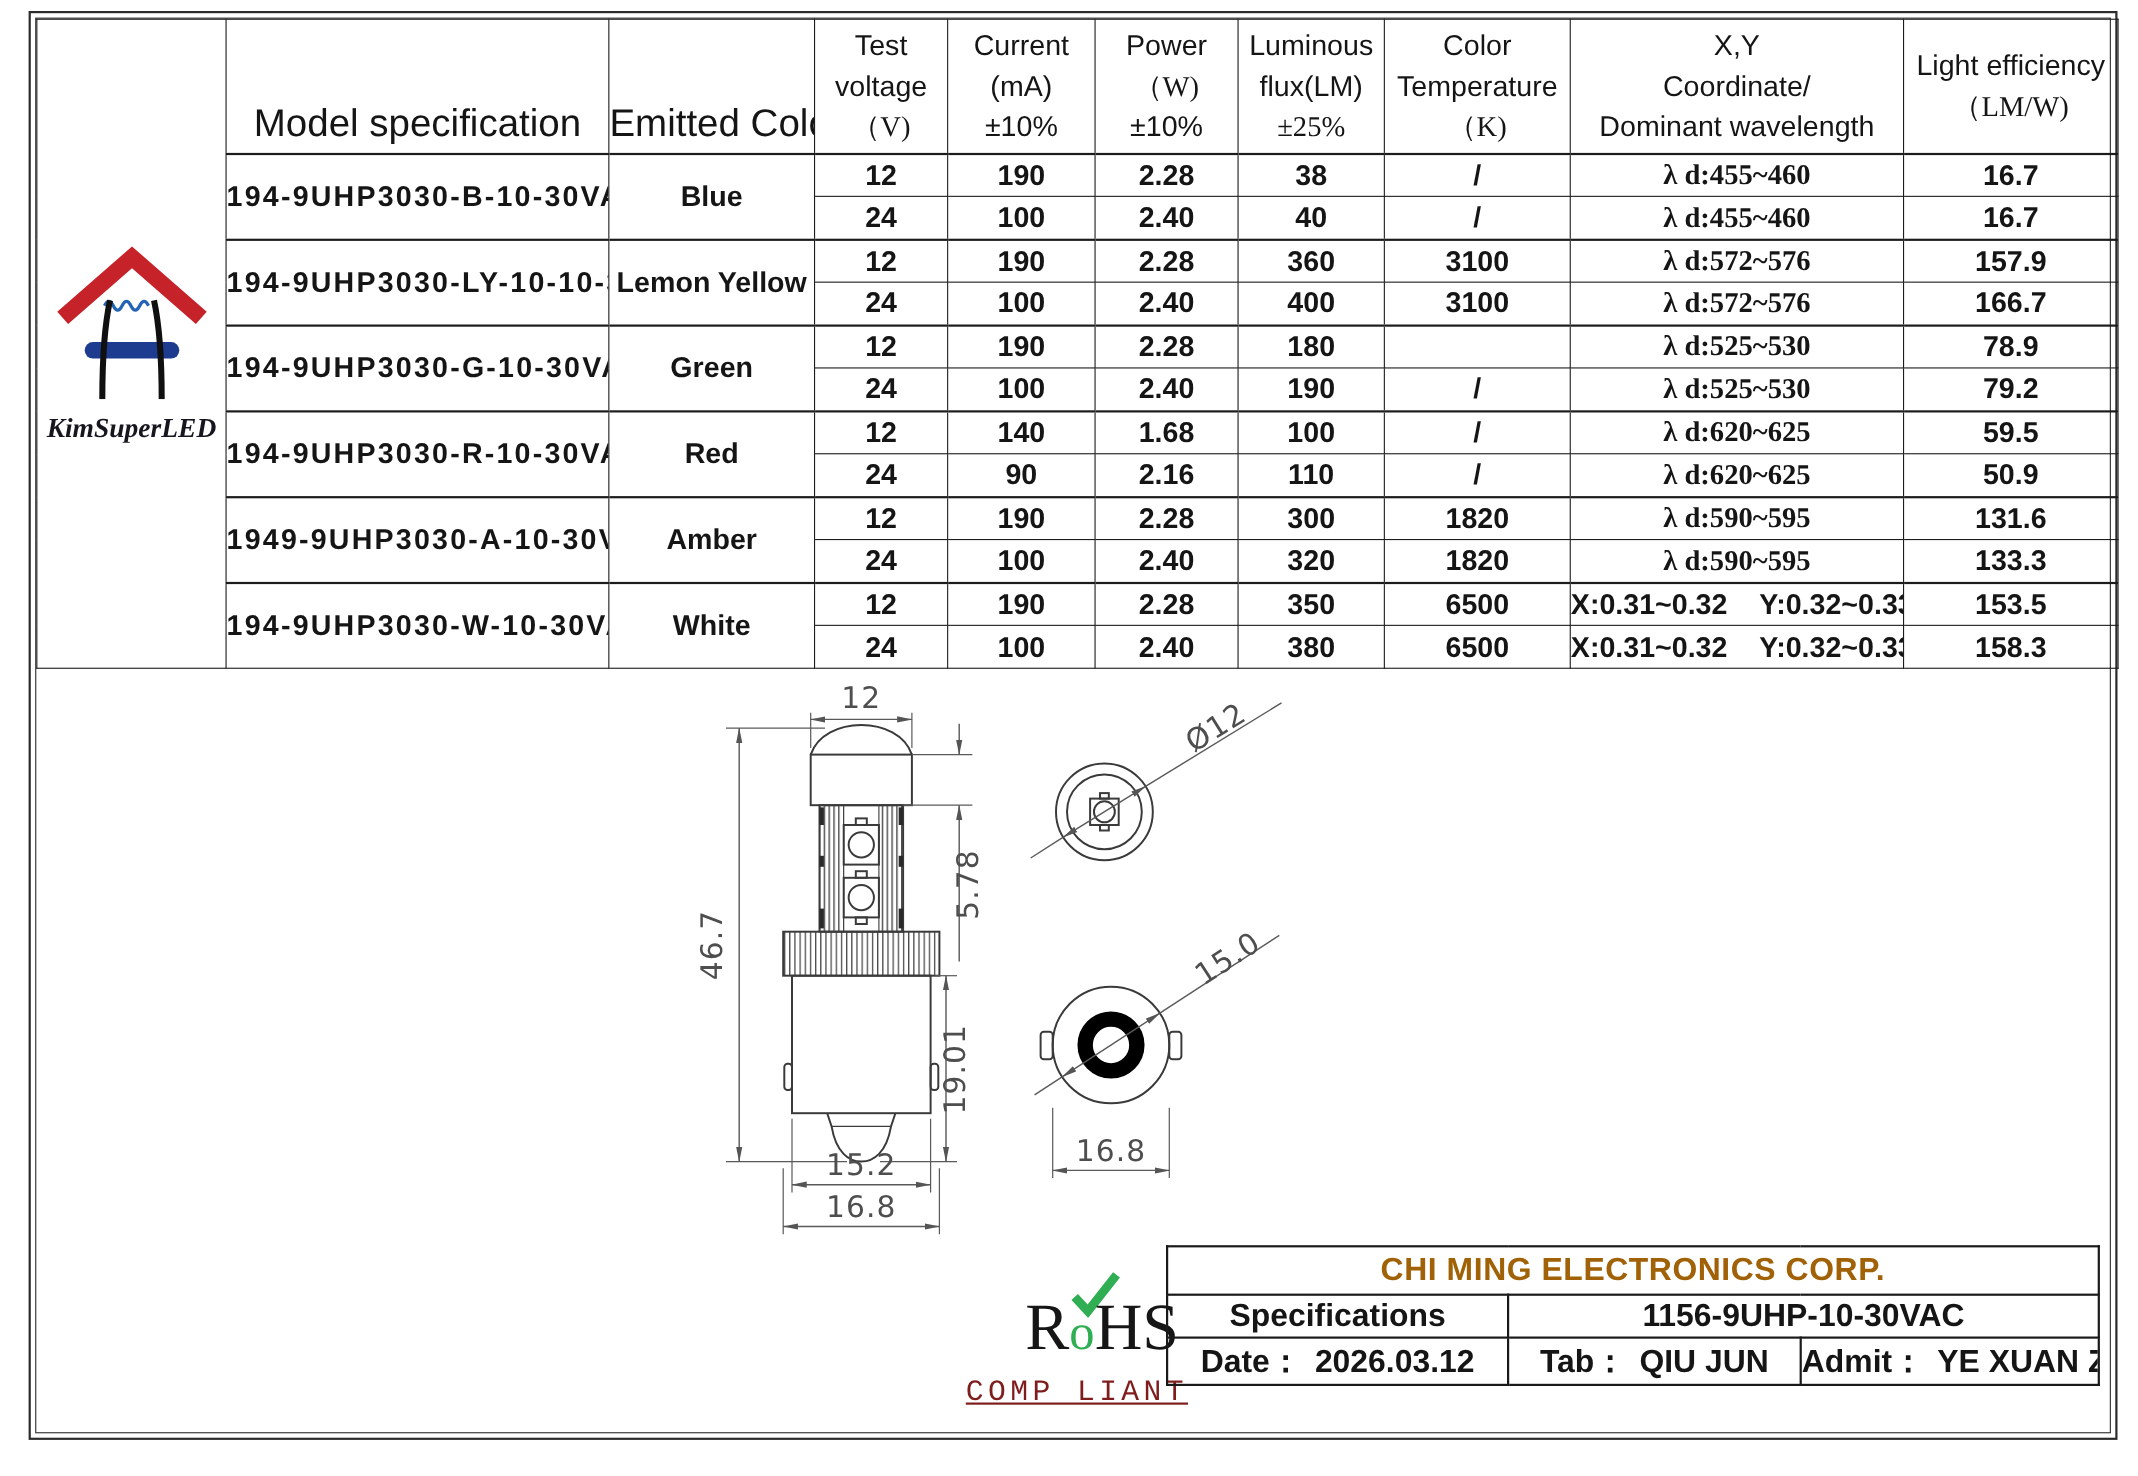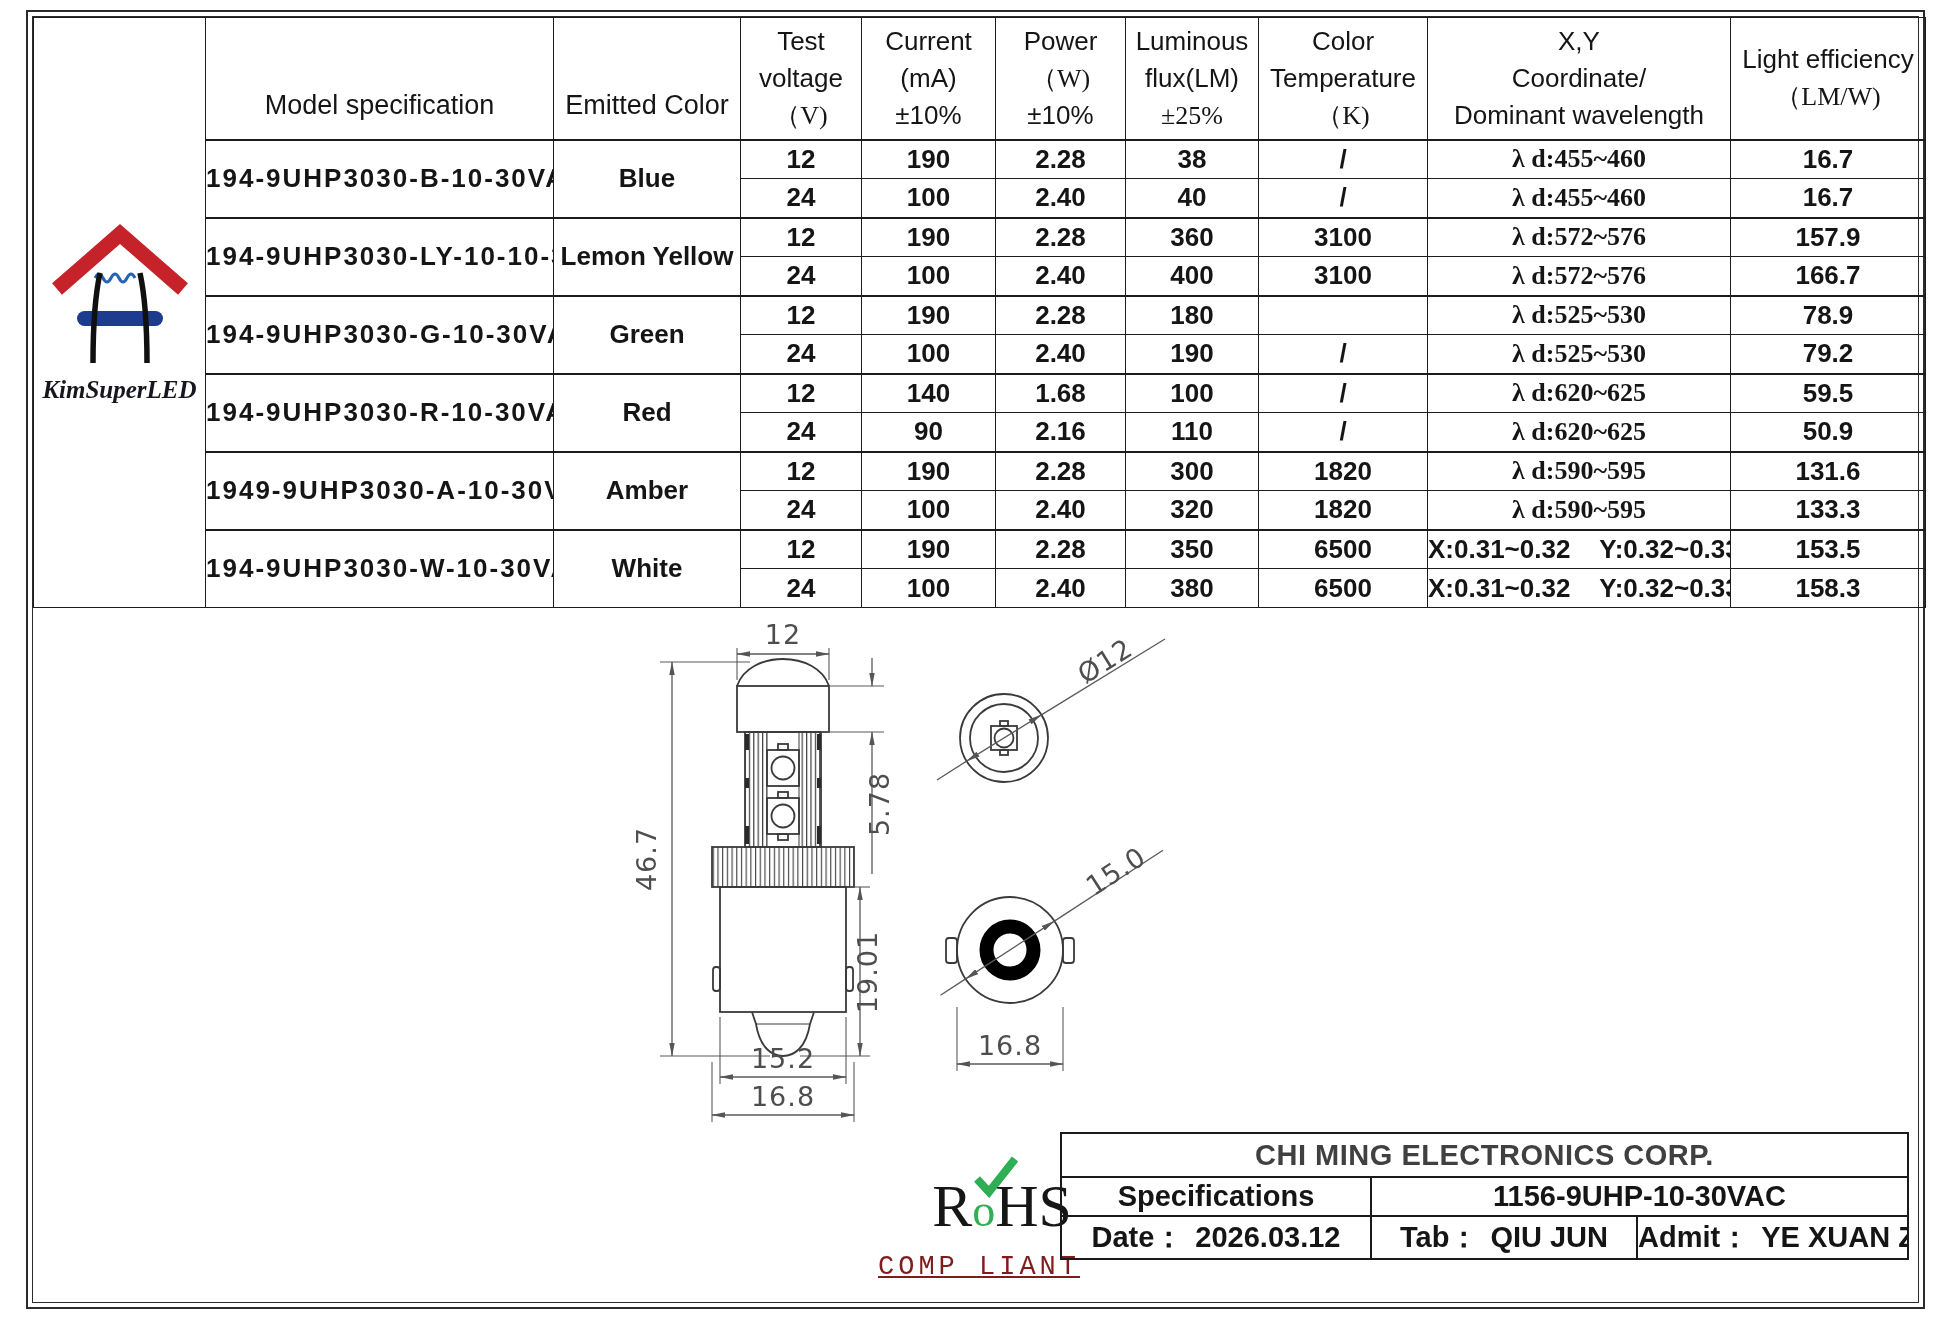--- a/index.html
+++ b/index.html
@@ -11,21 +11,21 @@
         border:1.6px solid #2b2b2b;}
   
   .spec-table{position:absolute;left:33px;top:17px;width:1892px;
         border-collapse:collapse;table-layout:fixed;}
   .spec-table td{border:1.5px solid #1c1c1c;text-align:center;vertical-align:middle;
         font-size:26px;font-weight:600;padding:0;overflow:hidden;white-space:nowrap;}
   .spec-table tr.hdr{height:122px;}
   .spec-table tr.r{height:39px;}
   .spec-table tr.gt td{border-top-width:2.4px;}
   .hdr td{font-weight:500;}
-  .hdr .hb{vertical-align:bottom;padding-bottom:18px;font-size:27px;}
+  .hdr .hb{vertical-align:bottom;padding-bottom:6px;font-size:35px;}
   .h3 div{line-height:37px;}
   .serifline{font-family:"Liberation Serif",serif;}
   .logo-cell{vertical-align:top;padding-top:22px;}
   .model{letter-spacing:2px;}
   .serif{font-family:"Liberation Serif",serif;font-weight:500;font-size:27px;}
   .brand-text{font-family:"Liberation Serif",serif;font-style:italic;font-weight:700;
         font-size:25px;color:#16161e;margin-top:6px;text-align:center;}
   
   .out{fill:none;stroke:#3a3a3a;stroke-width:1.8;}
   .thin{stroke:#3c3c3c;stroke-width:1;}
@@ -43,21 +43,21 @@
         font-family:"Liberation Mono",monospace;font-size:27px;letter-spacing:4px;
         color:#7f1d1d;font-weight:500;white-space:nowrap;text-decoration:underline;}
   
   .tblock{position:absolute;left:1060px;top:1132px;width:847px;
         border-collapse:collapse;table-layout:fixed;}
   .tblock td{border:2.2px solid #1a1a1a;text-align:center;vertical-align:middle;
         font-size:29px;font-weight:600;padding:0;white-space:nowrap;overflow:hidden;}
   .tblock tr.t1{height:44px;}
   .tblock tr.t2{height:39px;padding-left:28px;}
   .tblock tr.t3{height:43px;}
-  .company{font-size:33px;font-weight:700;color:#404040;letter-spacing:0.5px;}
+  .company{font-size:33px;font-weight:700;color:#a16207;letter-spacing:0.5px;}
   .tleft{text-align:left;padding-left:16px;margin-left:40px;}
   .tlabel{margin-right:12px;}
 </style>
 </head>
 <body>
 
 <div class="page">
   <div class="border-outer">
     <div class="border-inner"></div>
   </div>

